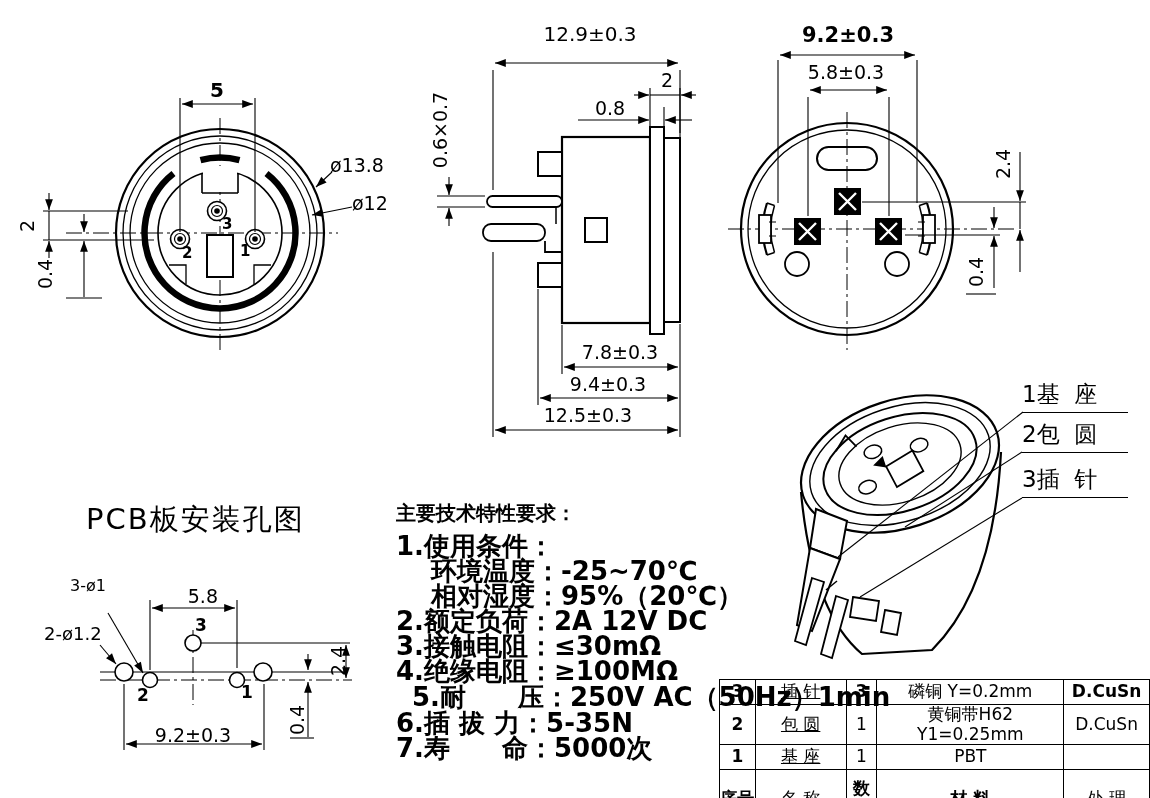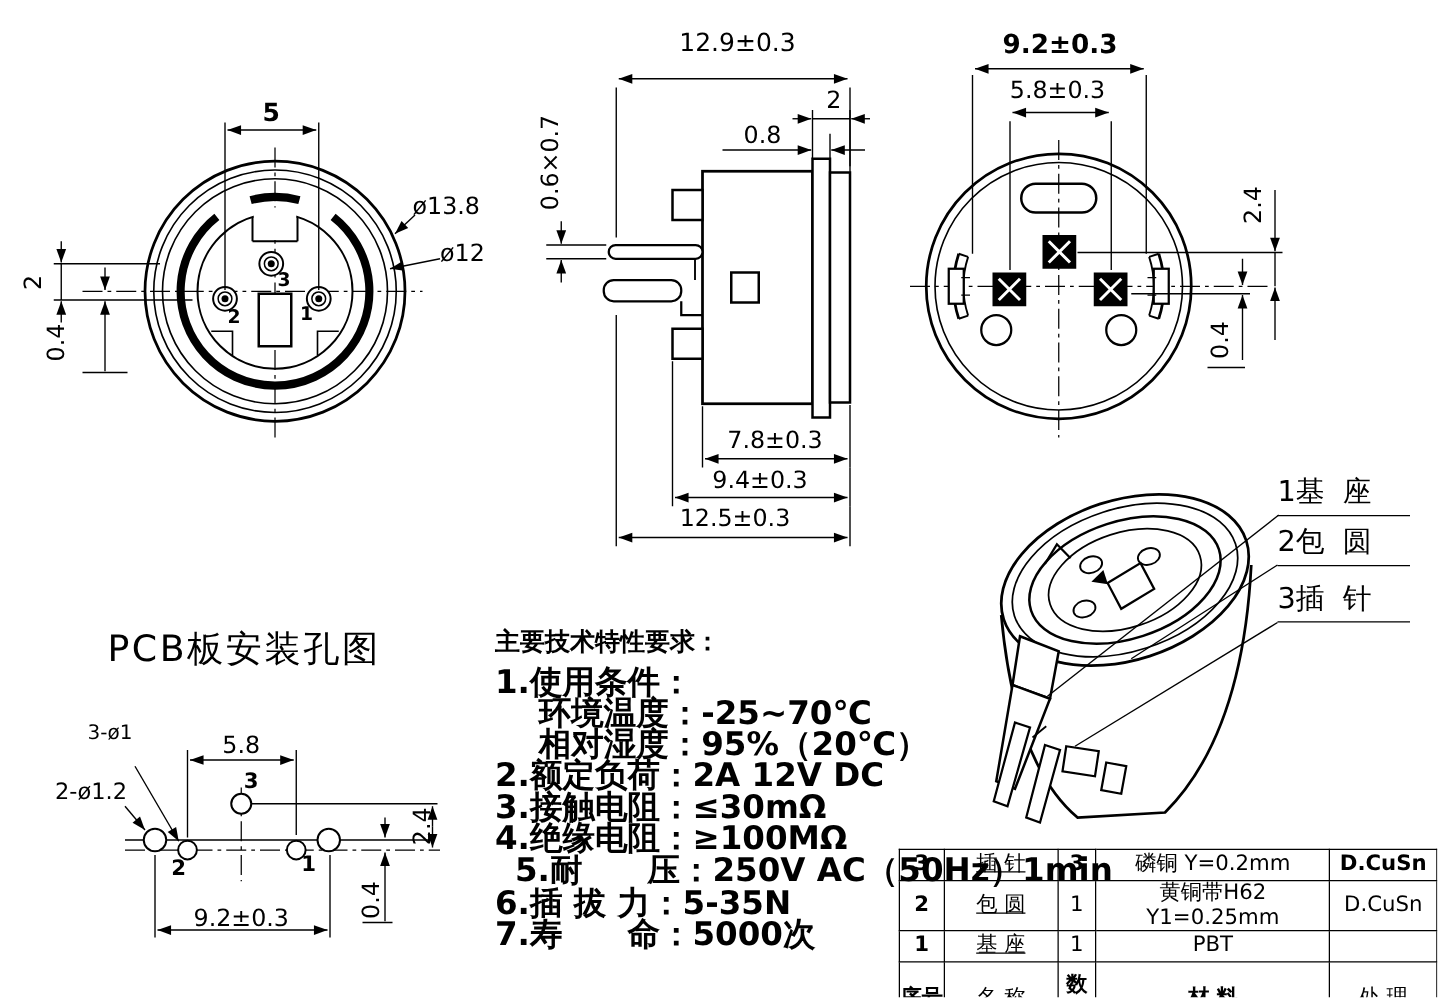--- a/index.html
+++ b/index.html
@@ -246,21 +246,21 @@
 <div class="dt rot" style="left:988px;top:154px;width:32px;height:20px;">2.4</div>
 <div class="dt rot" style="left:961px;top:262px;width:32px;height:20px;">0.4</div>
 
 <div class="iso-label" style="left:1022px;top:382px;">1基  座</div>
 <div class="iso-label" style="left:1022px;top:422px;">2包  圆</div>
 <div class="iso-label" style="left:1022px;top:467px;">3插  针</div>
 
 <div id="pcb-title">PCB板安装孔图</div>
 <div class="dt" style="left:70px;top:578px;font-size:16px;">3-ø1</div>
 <div class="dt" style="left:44px;top:625px;font-size:18px;">2-ø1.2</div>
-<div class="dt ctr" style="left:168px;top:587px;width:50px;">5.8</div>
+<div class="dt ctr" style="left:168px;top:587px;width:50px;text-align:right;">5.8</div>
 <div class="dt ctr" style="left:133px;top:726px;width:120px;">9.2±0.3</div>
 <div class="dt rot" style="left:323px;top:651px;width:32px;height:20px;">2.4</div>
 <div class="dt rot" style="left:282px;top:710px;width:32px;height:20px;">0.4</div>
 <div class="pinlbl" style="left:195px;top:617px;font-size:17px;">3</div>
 <div class="pinlbl" style="left:137px;top:687px;font-size:17px;">2</div>
 <div class="pinlbl" style="left:241px;top:684px;font-size:17px;">1</div>
 
 <div id="specs">
   <div class="spec-line spec-title" style="top:501px;">主要技术特性要求：</div>
   <div class="spec-line" style="top:531px;">1.使用条件：</div>

